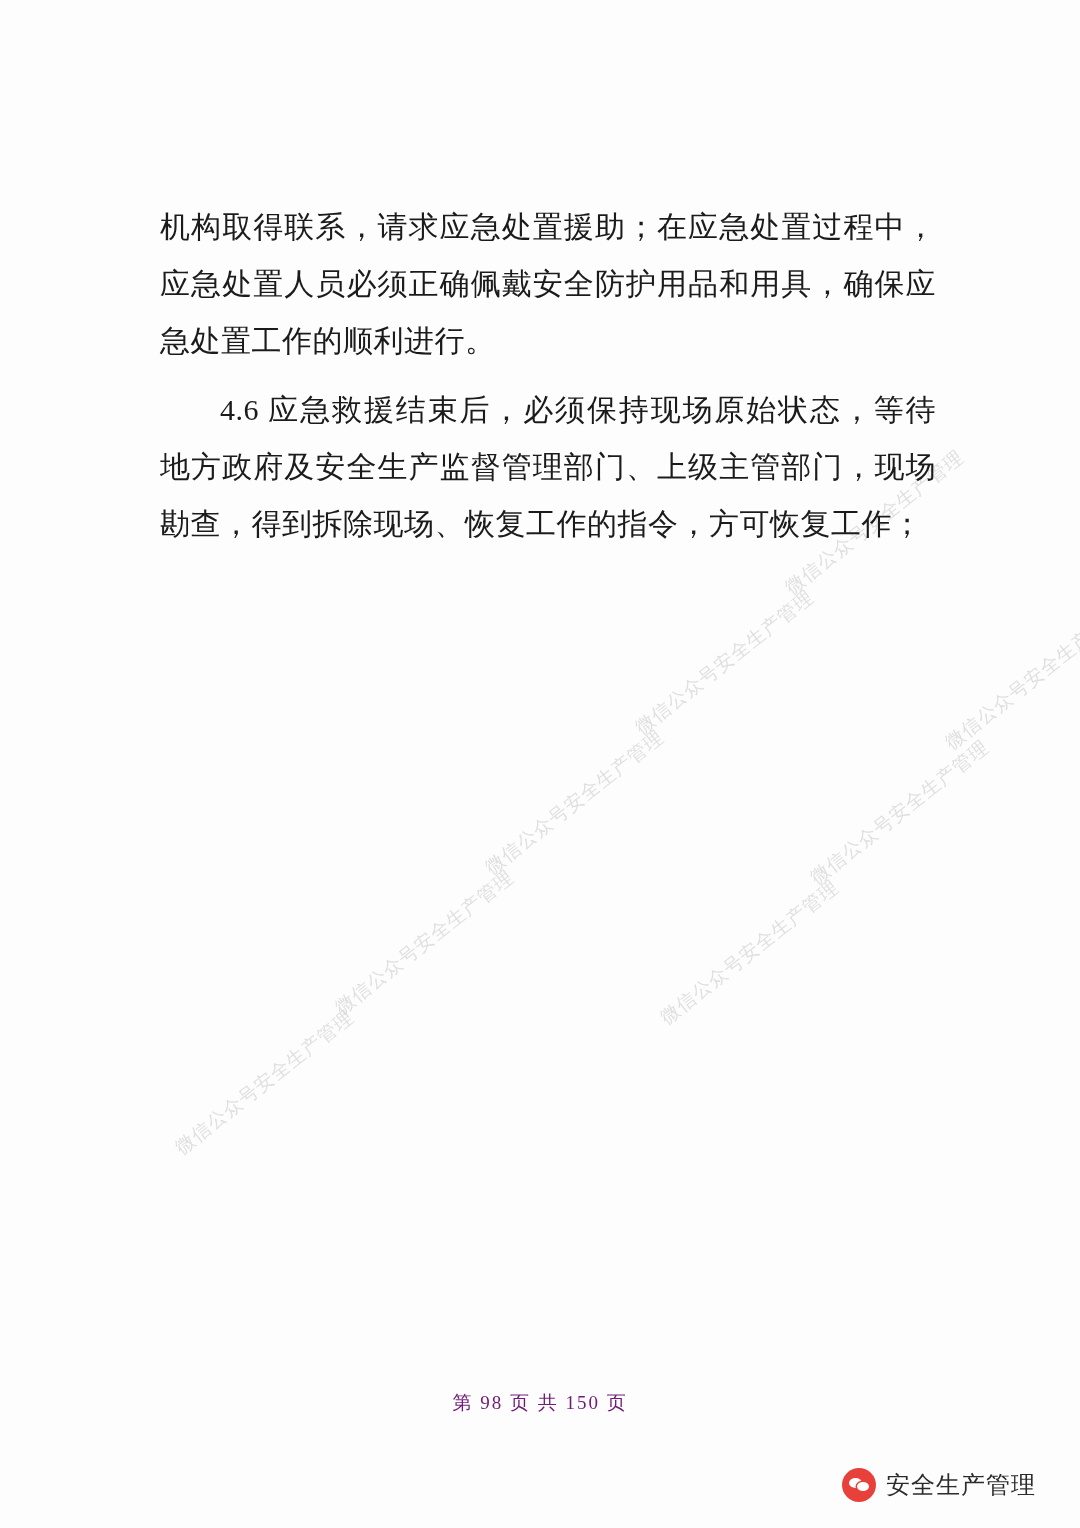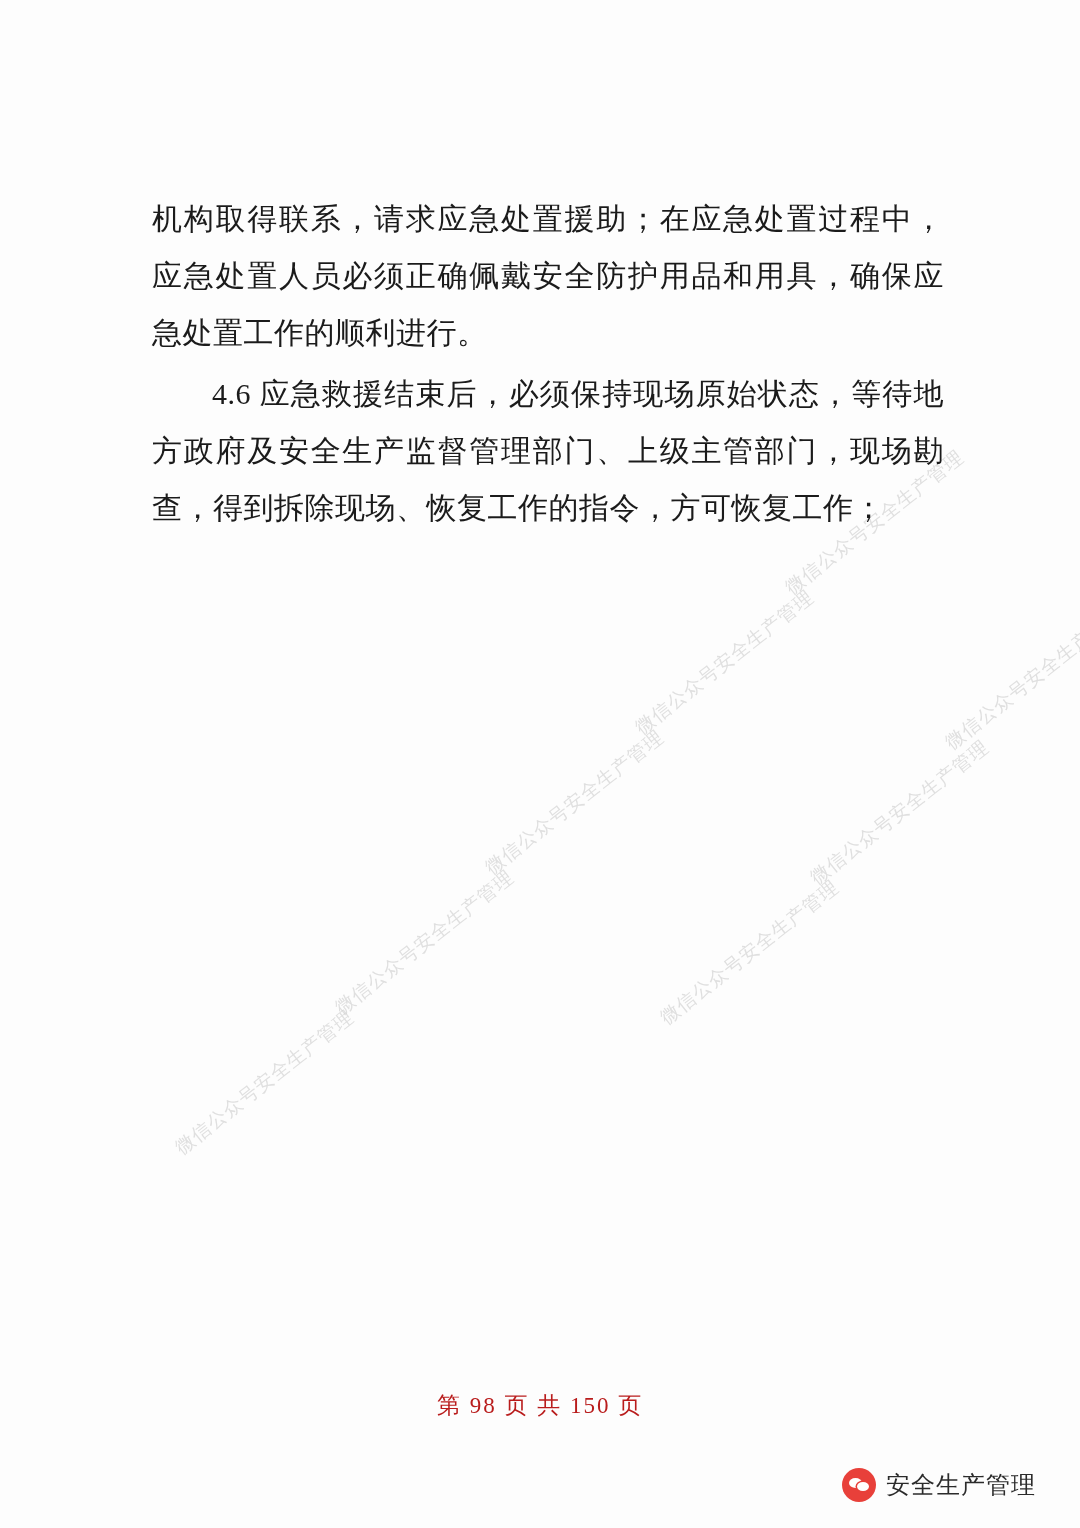--- a/index.html
+++ b/index.html
@@ -27,21 +27,21 @@
     left: 148px;
     top: 186px;
     width: 800px;
   }
   .para {
     font-size: 30px;
     line-height: 57px;
     letter-spacing: 0.5px;
     text-align: justify;
     text-justify: inter-ideograph;
-    margin: 4px;
+    margin: 12px;
     color: #1b1b1b;
   }
   .para.indent {
     text-indent: 60px;
   }
   .watermarks {
     position: absolute;
     inset: 0;
     pointer-events: none;
     overflow: hidden;
@@ -55,23 +55,23 @@
     white-space: nowrap;
     transform-origin: left top;
     letter-spacing: 1px;
   }
   .footer {
     position: absolute;
     left: 0;
     right: 0;
     top: 1390px;
     text-align: center;
-    font-size: 23px;
+    font-size: 19px;
     font-family: "Liberation Serif", serif;
-    color: #b91c1c;
+    color: #701a75;
     letter-spacing: 2px;
   }
   .brand {
     position: absolute;
     right: 44px;
     top: 1468px;
     display: flex;
     align-items: center;
     gap: 10px;
   }

